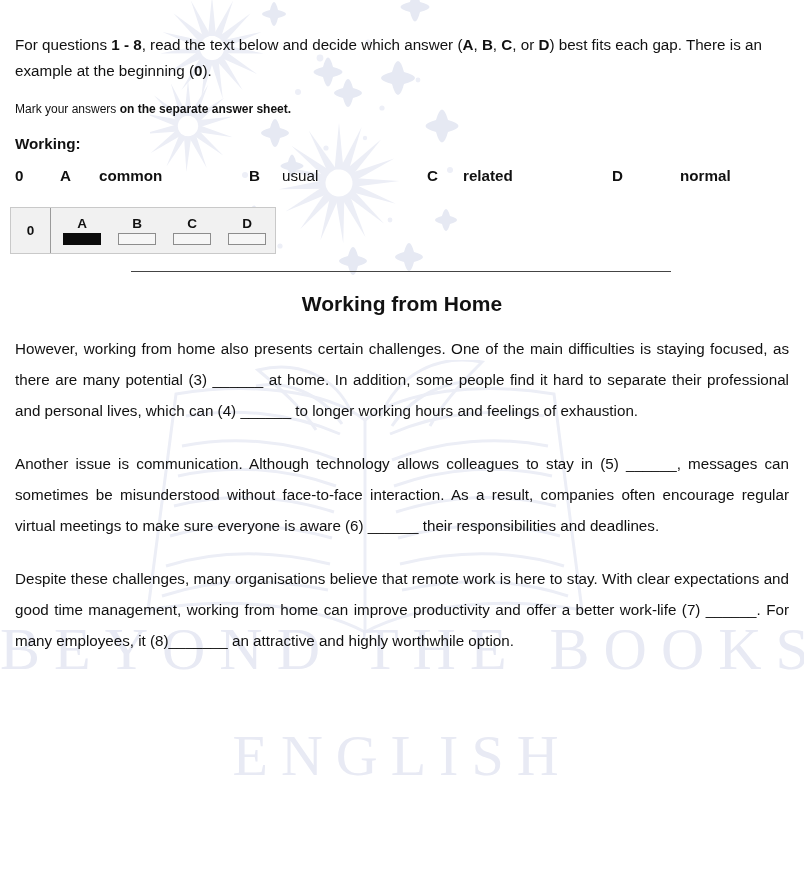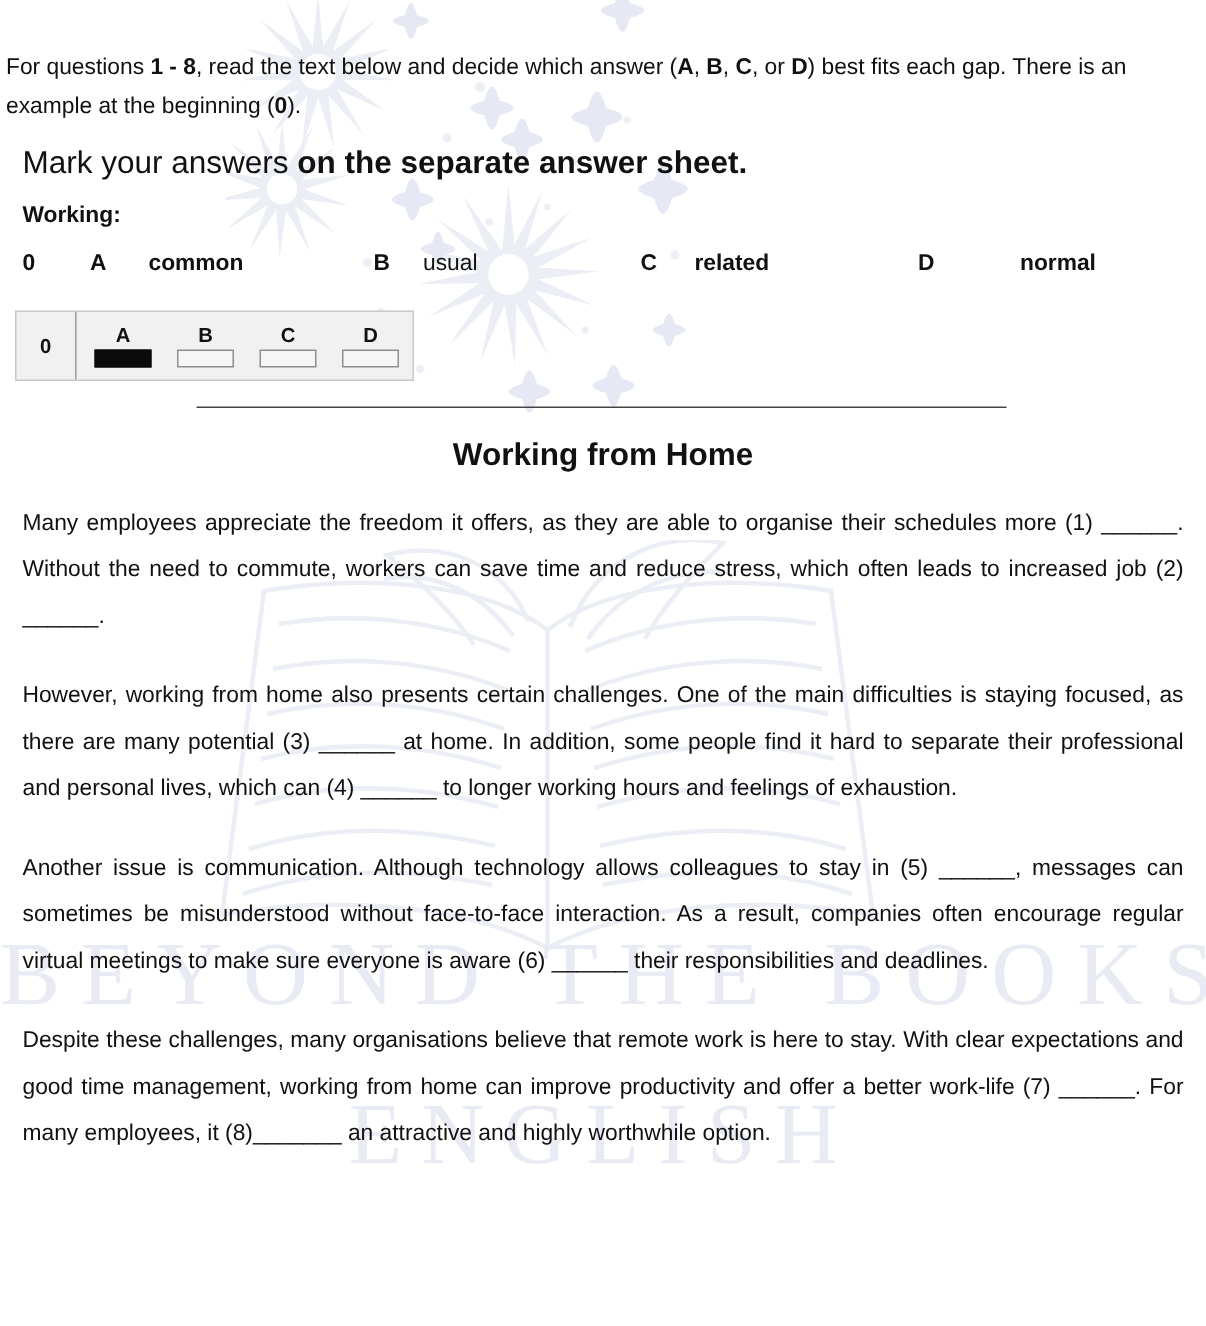--- a/index.html
+++ b/index.html
@@ -62,35 +62,35 @@
 
   
   #page {
     position: relative;
     z-index: 2;
     padding: 0;
   }
 
   .intro {
     position: absolute;
-    left: 4px;
+    left: 15px;
     top: 32px;
     width: 774px;
     font-size: 15.2px;
     line-height: 26px;
     text-align: left;
   }
   .intro b { font-weight: bold; }
 
   .mark-line {
     position: absolute;
     left: 15px;
     top: 97px;
     width: 774px;
-    font-size: 21px;
+    font-size: 12px;
     line-height: 24px;
   }
   .mark-line b { font-weight: bold; }
 
   .example-label {
     position: absolute;
     left: 15px;
     top: 133px;
     font-size: 15.2px;
     font-weight: bold;
@@ -385,19 +385,18 @@
         <span class="bubble"></span>
       </div>
     </div>
   </div>
 
   <div class="title-rule"></div>
 
   <div class="article-title">Working from Home</div>
 
   <div class="body-text">
-    <p>Many employees appreciate the freedom it offers, as they are able to organise their schedules more (1) ______. Without the need to commute, workers can save time and reduce stress, which often leads to increased job (2) ______.</p>
     <p>However, working from home also presents certain challenges. One of the main difficulties is staying focused, as there are many potential (3) ______ at home. In addition, some people find it hard to separate their professional and personal lives, which can (4) ______ to longer working hours and feelings of exhaustion.</p>
     <p>Another issue is communication. Although technology allows colleagues to stay in (5) ______, messages can sometimes be misunderstood without face-to-face interaction. As a result, companies often encourage regular virtual meetings to make sure everyone is aware (6) ______ their responsibilities and deadlines.</p>
     <p>Despite these challenges, many organisations believe that remote work is here to stay. With clear expectations and good time management, working from home can improve productivity and offer a better work-life (7) ______. For many employees, it (8)_______ an attractive and highly worthwhile option.</p>
   </div>
 
 </div>
 
 </body></html>

